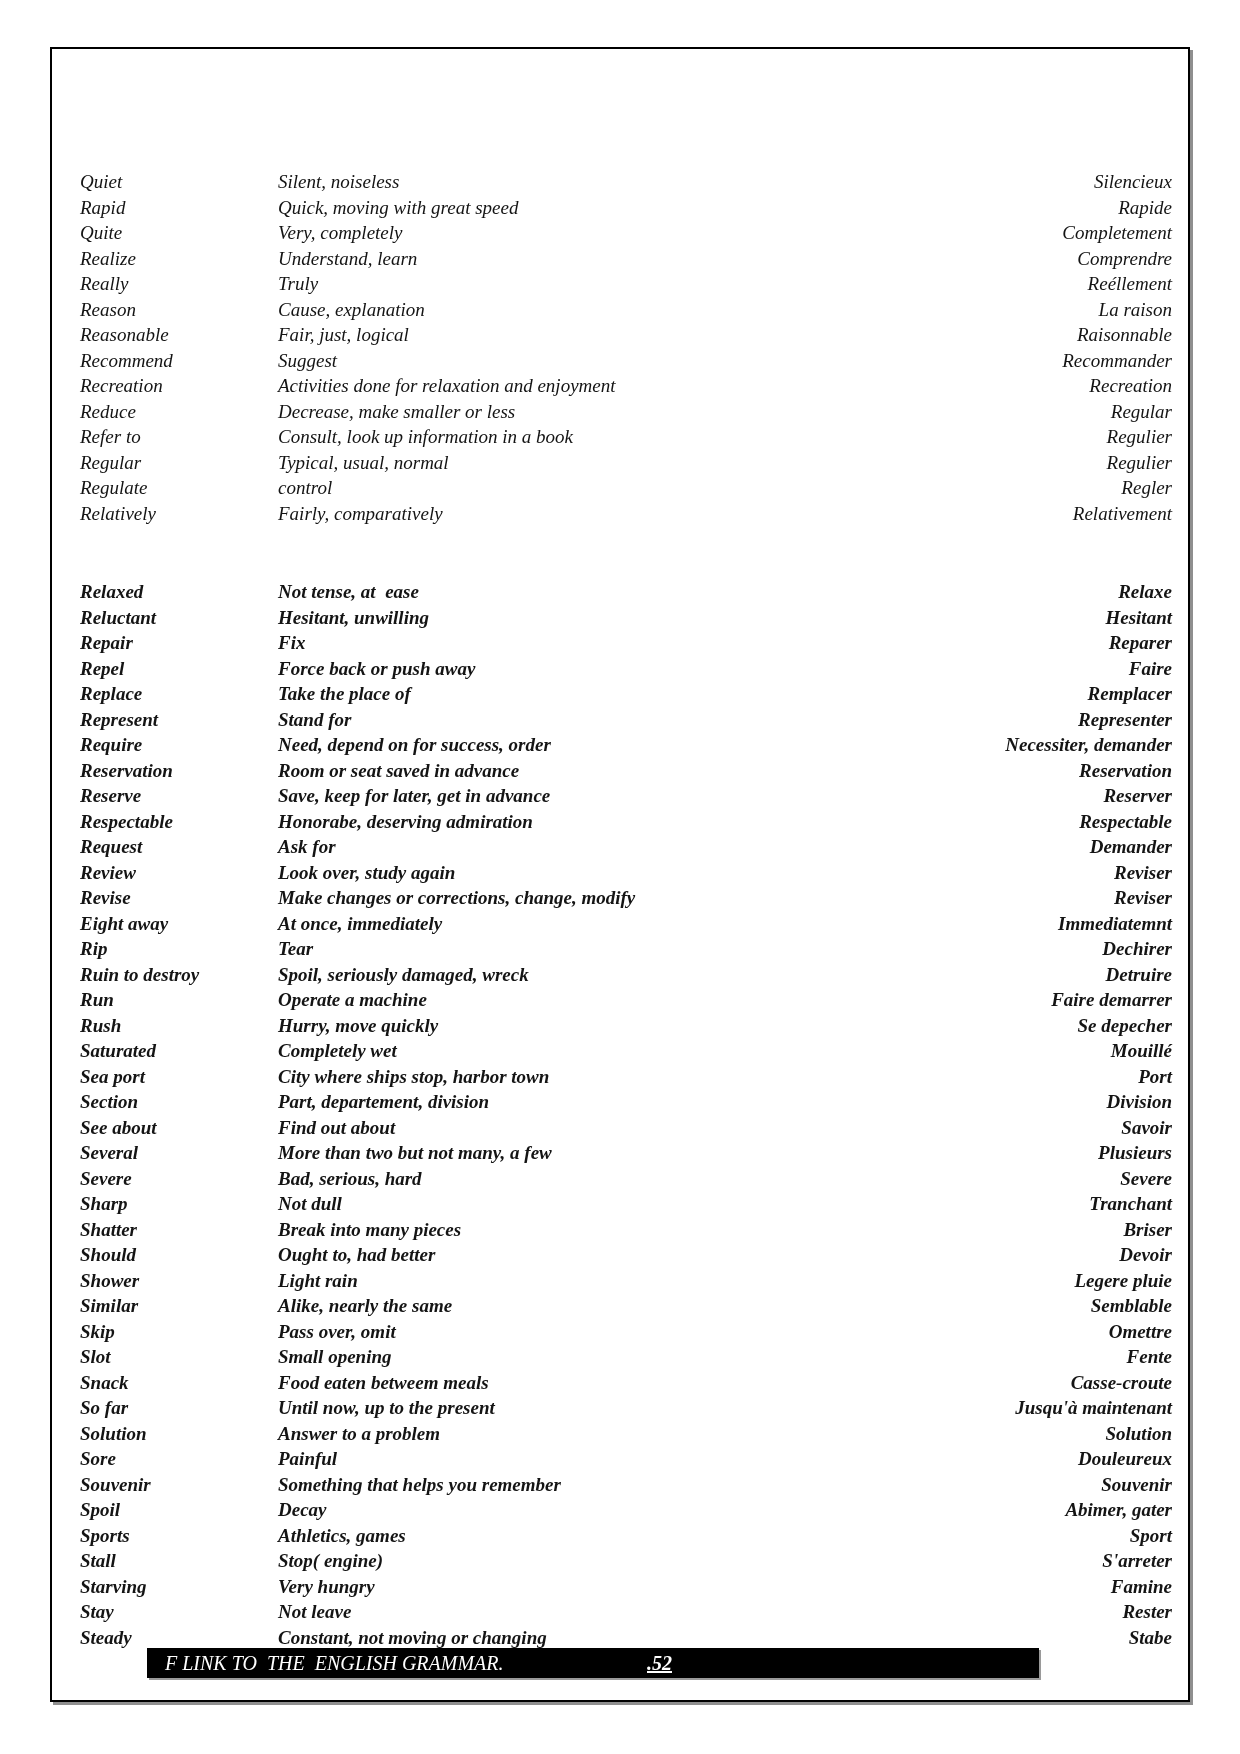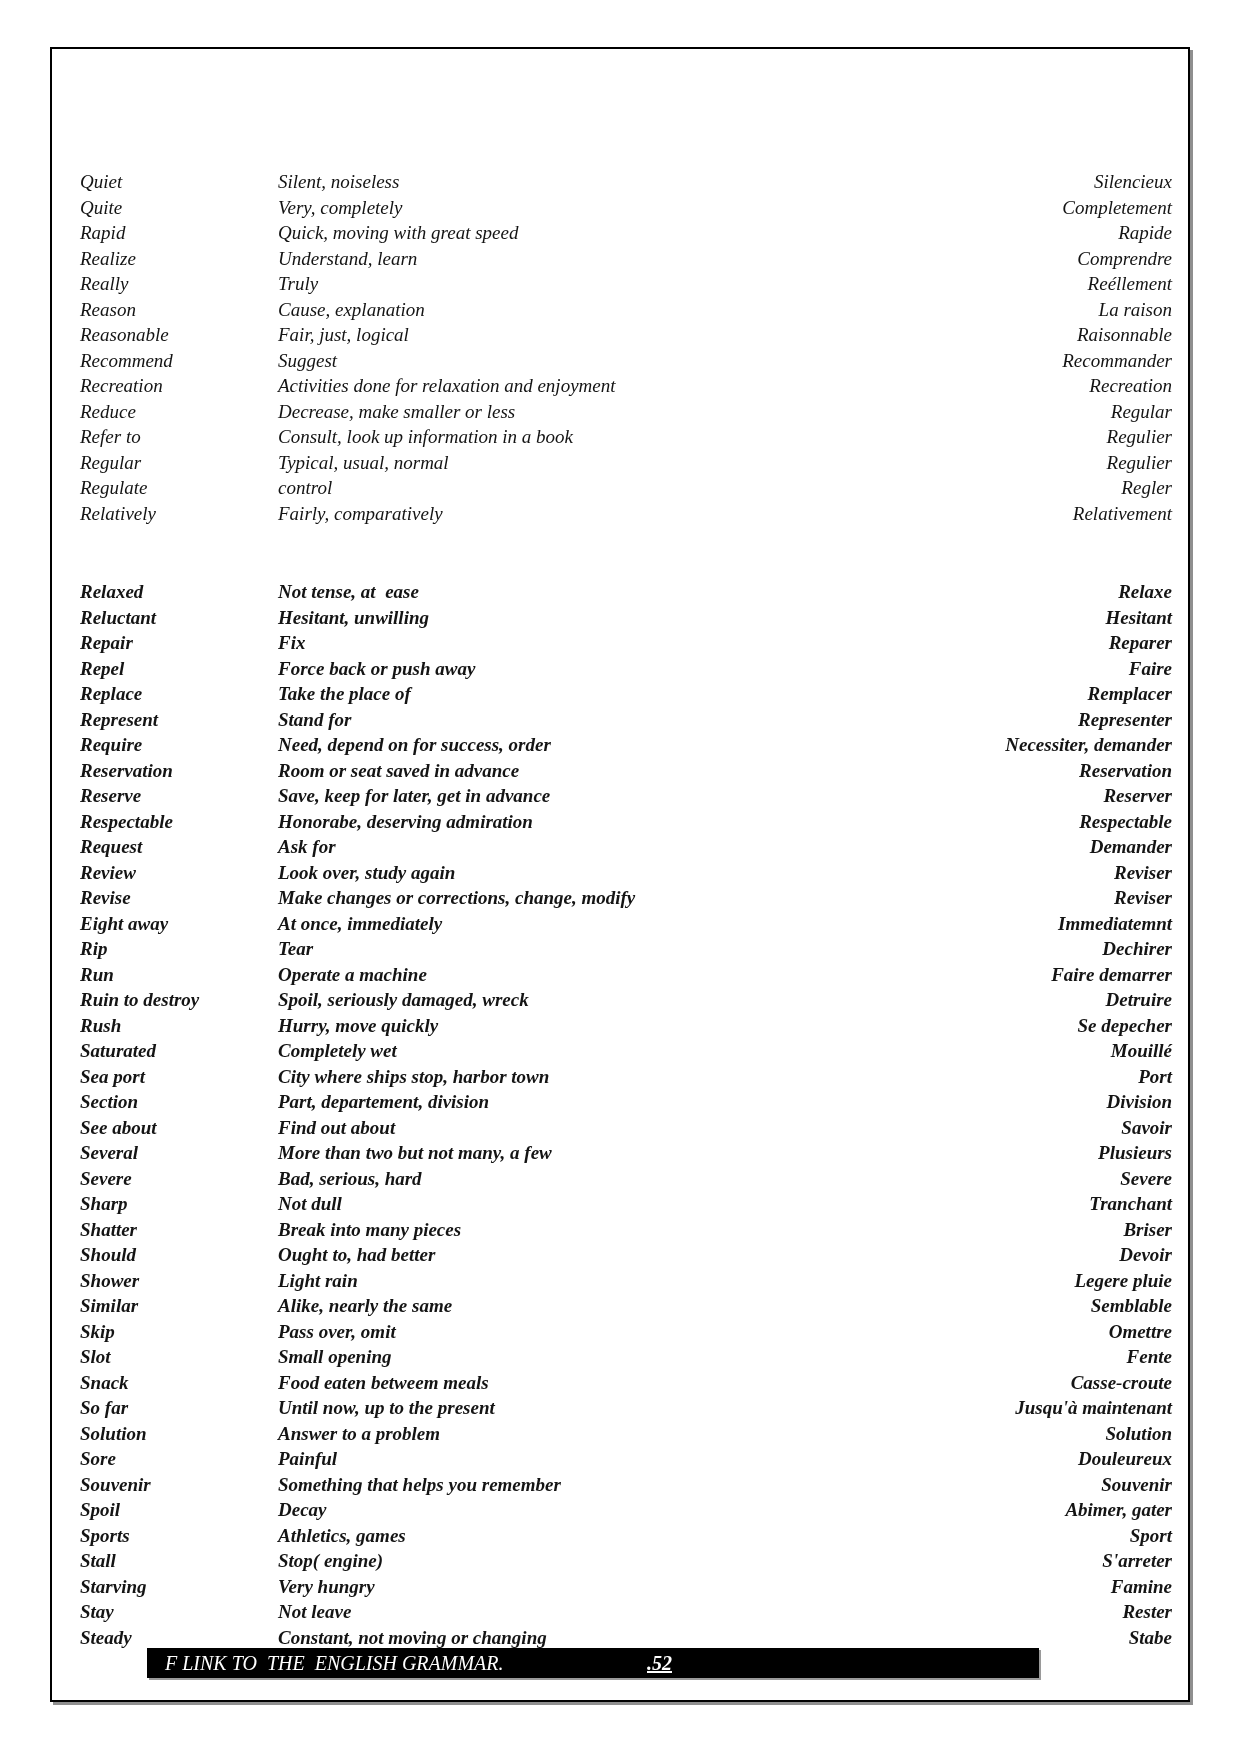--- a/index.html
+++ b/index.html
@@ -81,32 +81,32 @@
   <div class="page-border">
 
     <div class="vocab-section section-0">
   <div class="vocab-row">
     <span class="col word">Quiet</span>
     <span class="col def">Silent, noiseless</span>
     <span class="col fr">Silencieux</span>
   </div>
 
   <div class="vocab-row">
+    <span class="col word">Rapid</span>
+    <span class="col def">Quick, moving with great speed</span>
+    <span class="col fr">Rapide</span>
+  </div>
+
+  <div class="vocab-row">
     <span class="col word">Quite</span>
     <span class="col def">Very, completely</span>
     <span class="col fr">Completement</span>
   </div>
 
   <div class="vocab-row">
-    <span class="col word">Rapid</span>
-    <span class="col def">Quick, moving with great speed</span>
-    <span class="col fr">Rapide</span>
-  </div>
-
-  <div class="vocab-row">
     <span class="col word">Realize</span>
     <span class="col def">Understand, learn</span>
     <span class="col fr">Comprendre</span>
   </div>
 
   <div class="vocab-row">
     <span class="col word">Really</span>
     <span class="col def">Truly</span>
     <span class="col fr">Reéllement</span>
   </div>
@@ -251,29 +251,29 @@
     <span class="col fr">Immediatemnt</span>
   </div>
 
   <div class="vocab-row">
     <span class="col word">Rip</span>
     <span class="col def">Tear</span>
     <span class="col fr">Dechirer</span>
   </div>
 
   <div class="vocab-row">
+    <span class="col word">Ruin to destroy</span>
+    <span class="col def">Spoil, seriously damaged, wreck</span>
+    <span class="col fr">Detruire</span>
+  </div>
+
+  <div class="vocab-row">
     <span class="col word">Run</span>
     <span class="col def">Operate a machine</span>
     <span class="col fr">Faire demarrer</span>
-  </div>
-
-  <div class="vocab-row">
-    <span class="col word">Ruin to destroy</span>
-    <span class="col def">Spoil, seriously damaged, wreck</span>
-    <span class="col fr">Detruire</span>
   </div>
 
   <div class="vocab-row">
     <span class="col word">Rush</span>
     <span class="col def">Hurry, move quickly</span>
     <span class="col fr">Se depecher</span>
   </div>
 
   <div class="vocab-row">
     <span class="col word">Saturated</span>

